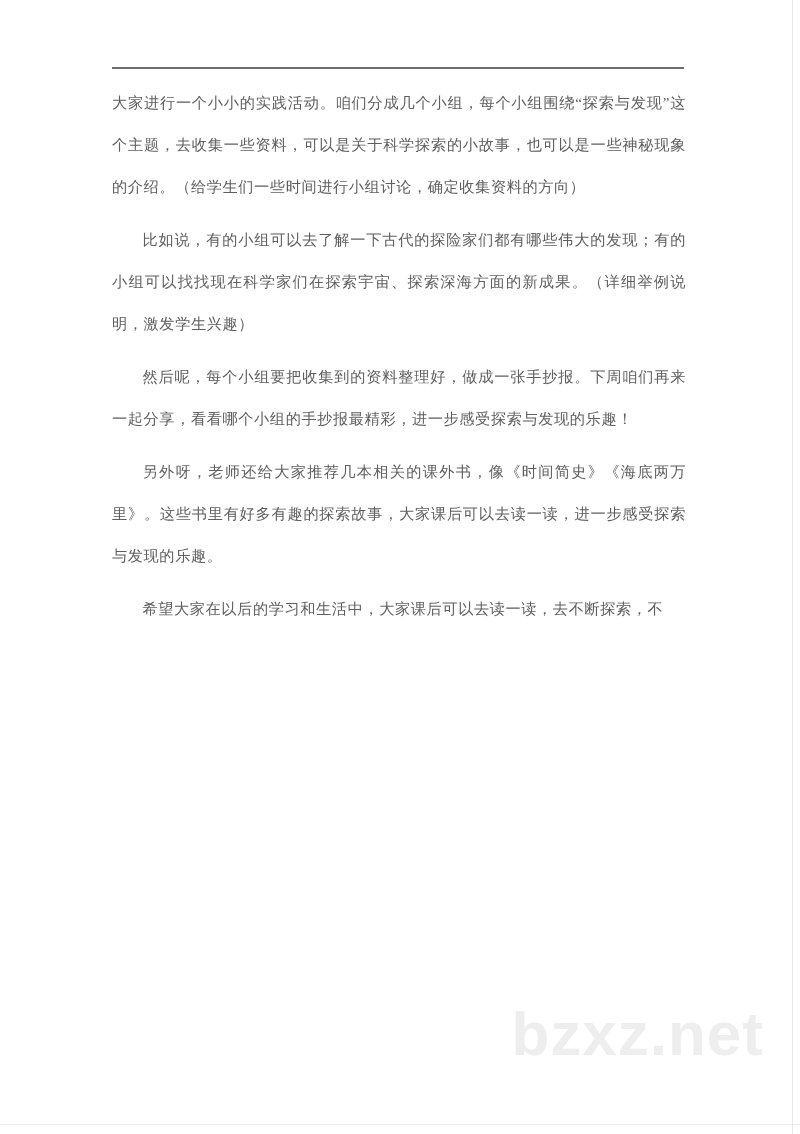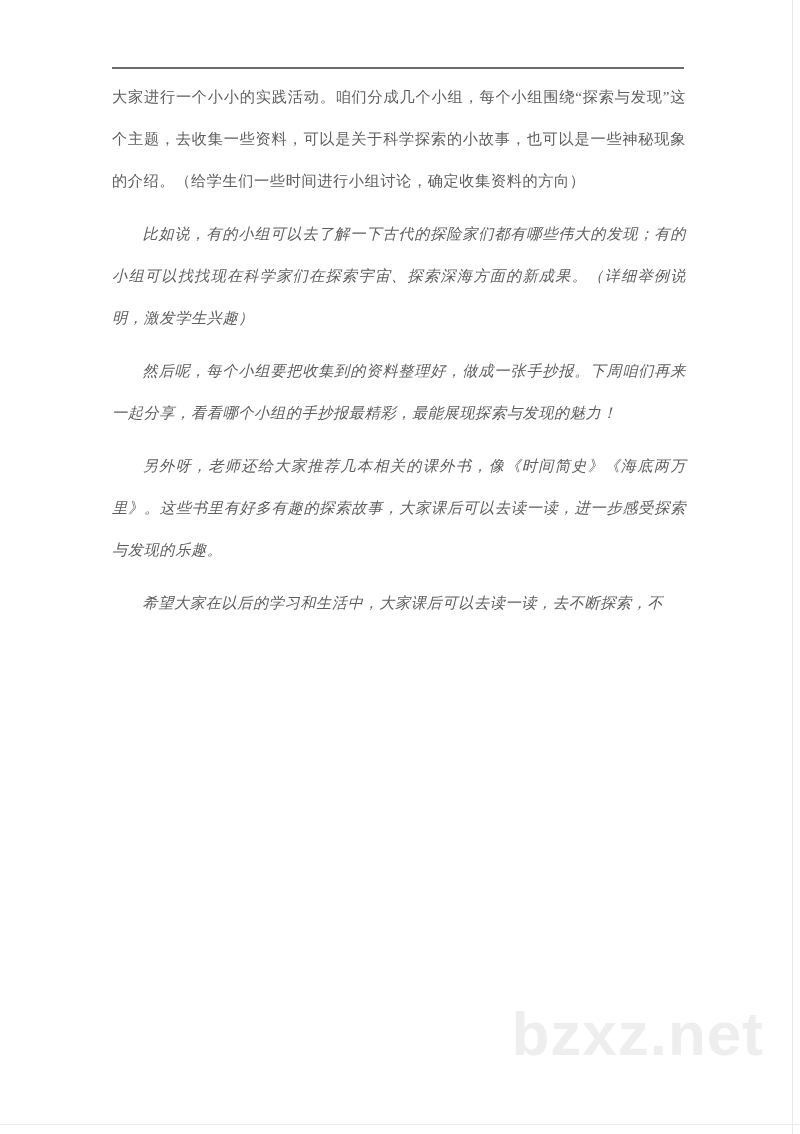--- a/index.html
+++ b/index.html
@@ -69,38 +69,37 @@
     top: 67px;
     width: 572px;
     height: 0;
     border-top: 2px solid #6d6d6d;
   }
 
   
   #doc-body {
     position: absolute;
     left: 112px;
-    top: 76px;
+    top: 82px;
     width: 574px;
   }
 
   .para {
     margin: 0 0 11px 0;
     font-size: 15.2px;
     line-height: 42px;
     color: #5e5e5e;
     text-align: justify;
     text-justify: inter-ideograph;
     letter-spacing: 0.6px;
     font-family: "Liberation Serif", "DejaVu Serif", serif;
     -webkit-font-smoothing: antialiased;
   }
   .para.indent {
     text-indent: 2em;
-    font-style: italic;
   }
   .para.heading {
     text-indent: 1em;
   }
   .para.last {
     margin-bottom: 0;
   }
 </style>
 </head>
 <body>
@@ -110,21 +109,21 @@
   <div id="page-edge-right"></div>
   <div id="page-edge-bottom"></div>
 
   <div id="header-rule"></div>
 
   <div id="doc-body">
     <p class="para">大家进行一个小小的实践活动。咱们分成几个小组，每个小组围绕“探索与发现”这个主题，去收集一些资料，可以是关于科学探索的小故事，也可以是一些神秘现象的介绍。（给学生们一些时间进行小组讨论，确定收集资料的方向）</p>
 
     <p class="para indent">比如说，有的小组可以去了解一下古代的探险家们都有哪些伟大的发现；有的小组可以找找现在科学家们在探索宇宙、探索深海方面的新成果。（详细举例说明，激发学生兴趣）</p>
 
-    <p class="para indent">然后呢，每个小组要把收集到的资料整理好，做成一张手抄报。下周咱们再来一起分享，看看哪个小组的手抄报最精彩，最能展现探索与发现的魅力！</p>
+    <p class="para indent">然后呢，每个小组要把收集到的资料整理好，做成一张手抄报。下周咱们再来一起分享，看看哪个小组的手抄报最精彩，进一步感受探索与发现的乐趣！</p>
 
     <p class="para indent">另外呀，老师还给大家推荐几本相关的课外书，像《时间简史》《海底两万里》。这些书里有好多有趣的探索故事，大家课后可以去读一读，进一步感受探索与发现的乐趣。</p>
 
 
 
 
     <p class="para indent last">希望大家在以后的学习和生活中，大家课后可以去读一读，去不断探索，不</p>
   </div>
 
   <div id="watermark">bzxz.net</div>

